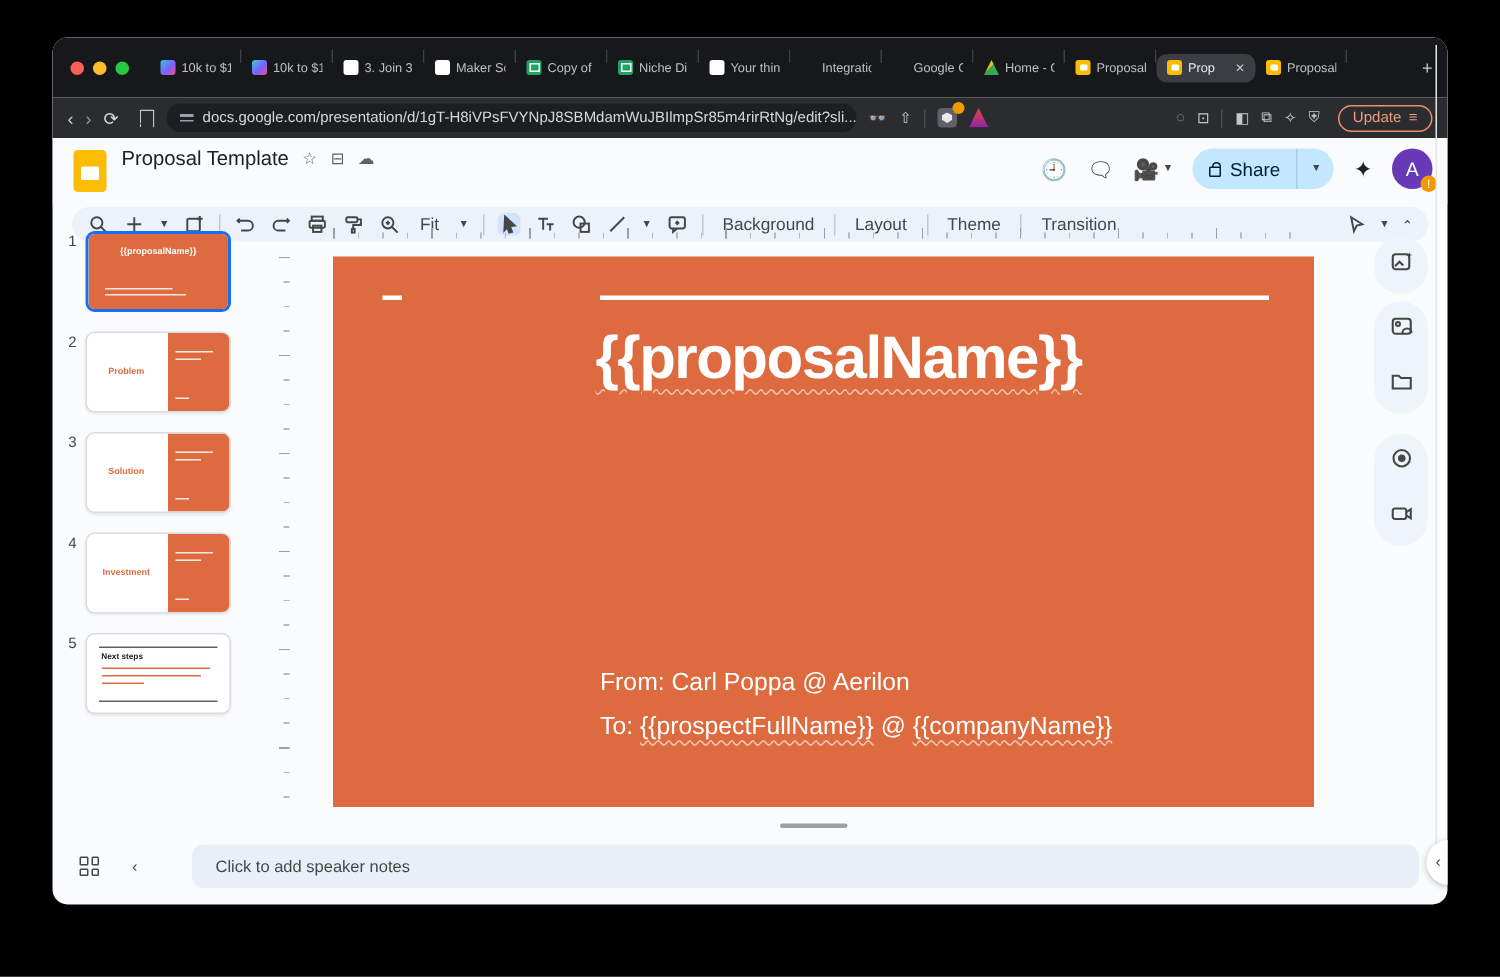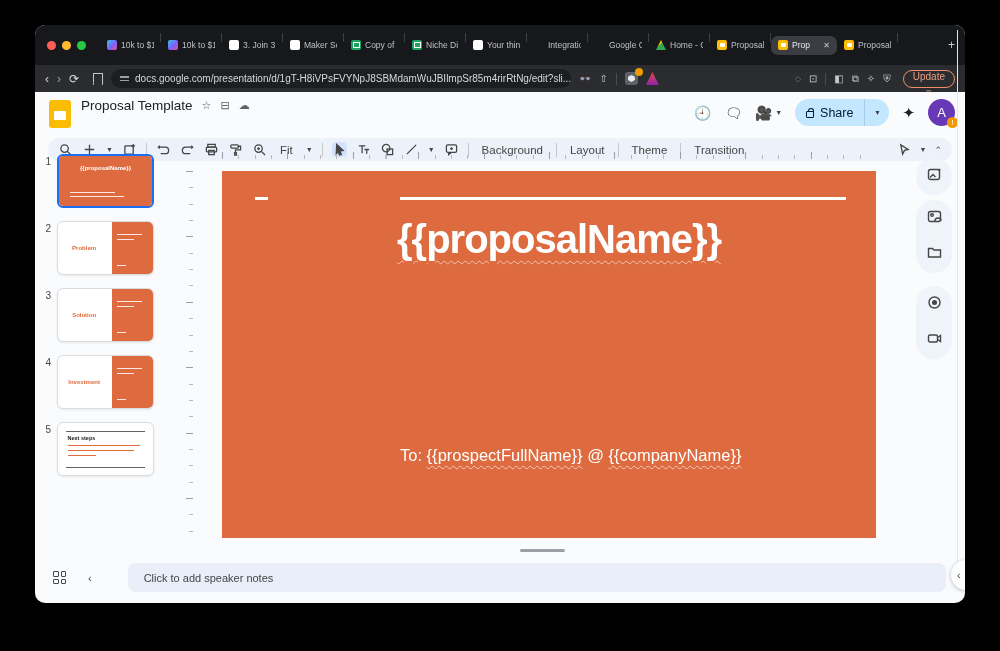--- a/index.html
+++ b/index.html
@@ -40,21 +40,21 @@
   .tune-ic { display:inline-flex; flex-direction:column; gap:2px; }
   .tune-ic i { width:9px; height:1.2px; background:#9AA0A6; position:relative; display:block;}
   .addr-ic { font-size:10px; color:#C3C6CA; }
   .abar-sep { width:1px; height:12px; background:#4A4B4E; }
   .ext { position:relative; width:13px; height:13px; border-radius:3px; }
   .ext.e1 { background:#5F6368; }
   .ext.e1::before { content:''; position:absolute; inset:3px; border-radius:2px; background:#E8EAED; clip-path:polygon(50% 0,100% 25%,100% 70%,50% 100%,0 70%,0 25%); }
   .ext.e2 { background:linear-gradient(180deg,#E5493C,#8E24AA); clip-path:polygon(50% 0,100% 100%,0 100%); border-radius:0; }
   .badge { position:absolute; top:-4px; right:-5px; min-width:8px; height:8px; border-radius:4px; background:#EA4335; color:#fff; font-size:6px; line-height:8px; text-align:center; padding:0 1px; }
   .badge.orange { background:#F29900; }
-  .update-btn { margin-left:4px; border:1px solid #ED8E6B; color:#ED9E80; border-radius:10px; height:18px; display:flex; align-items:center; gap:5px; padding:0 9px; font-size:10px;flex-direction:column; }
+  .update-btn { margin-left:4px; border:1px solid #ED8E6B; color:#ED9E80; border-radius:10px; height:18px; display:flex; align-items:center; gap:5px; padding:0 9px; font-size:10px; }
   .spacer { flex:1; }
 
   
   .app-header { position:relative; height:44px; background:#F9FBFD; }
   .logo { position:absolute; left:14px; top:8px; width:22px; height:28px; background:#FBBC04; border-radius:3px; }
   .logo::before { content:''; position:absolute; left:5px; top:11px; width:12px; height:9px; background:#fff; border-radius:1px; }
   .doc-title-row { position:absolute; left:46px; top:6px; display:flex; align-items:center; gap:9px; }
   .doc-title { font-size:13.5px; color:#202124; }
   .mini-ic { font-size:11px; color:#5F6368; }
   .menubar { position:absolute; left:46px; top:22px; display:flex; gap:3px; }
@@ -523,20 +523,21 @@
             <span></span>
             <span></span>
           </div>
       </div>
 
       <div class="slide">
         <div class="top-dash"></div>
         <div class="top-line"></div>
         <div class="slide-title">{{proposalName}}</div>
         <div class="slide-fromto">
+          <div>From: Carl Poppa @ Aerilon</div>
           <div><span>To: </span><span class="wavy">{{prospectFullName}}</span><span> @ </span><span class="wavy">{{companyName}}</span></div>
         </div>
       </div>
       <div class="scroll-dash"></div>
     </div>
   </div>
 
   <div class="rail-divider"></div>
   <div class="rail">
     <div class="rail-pill">

